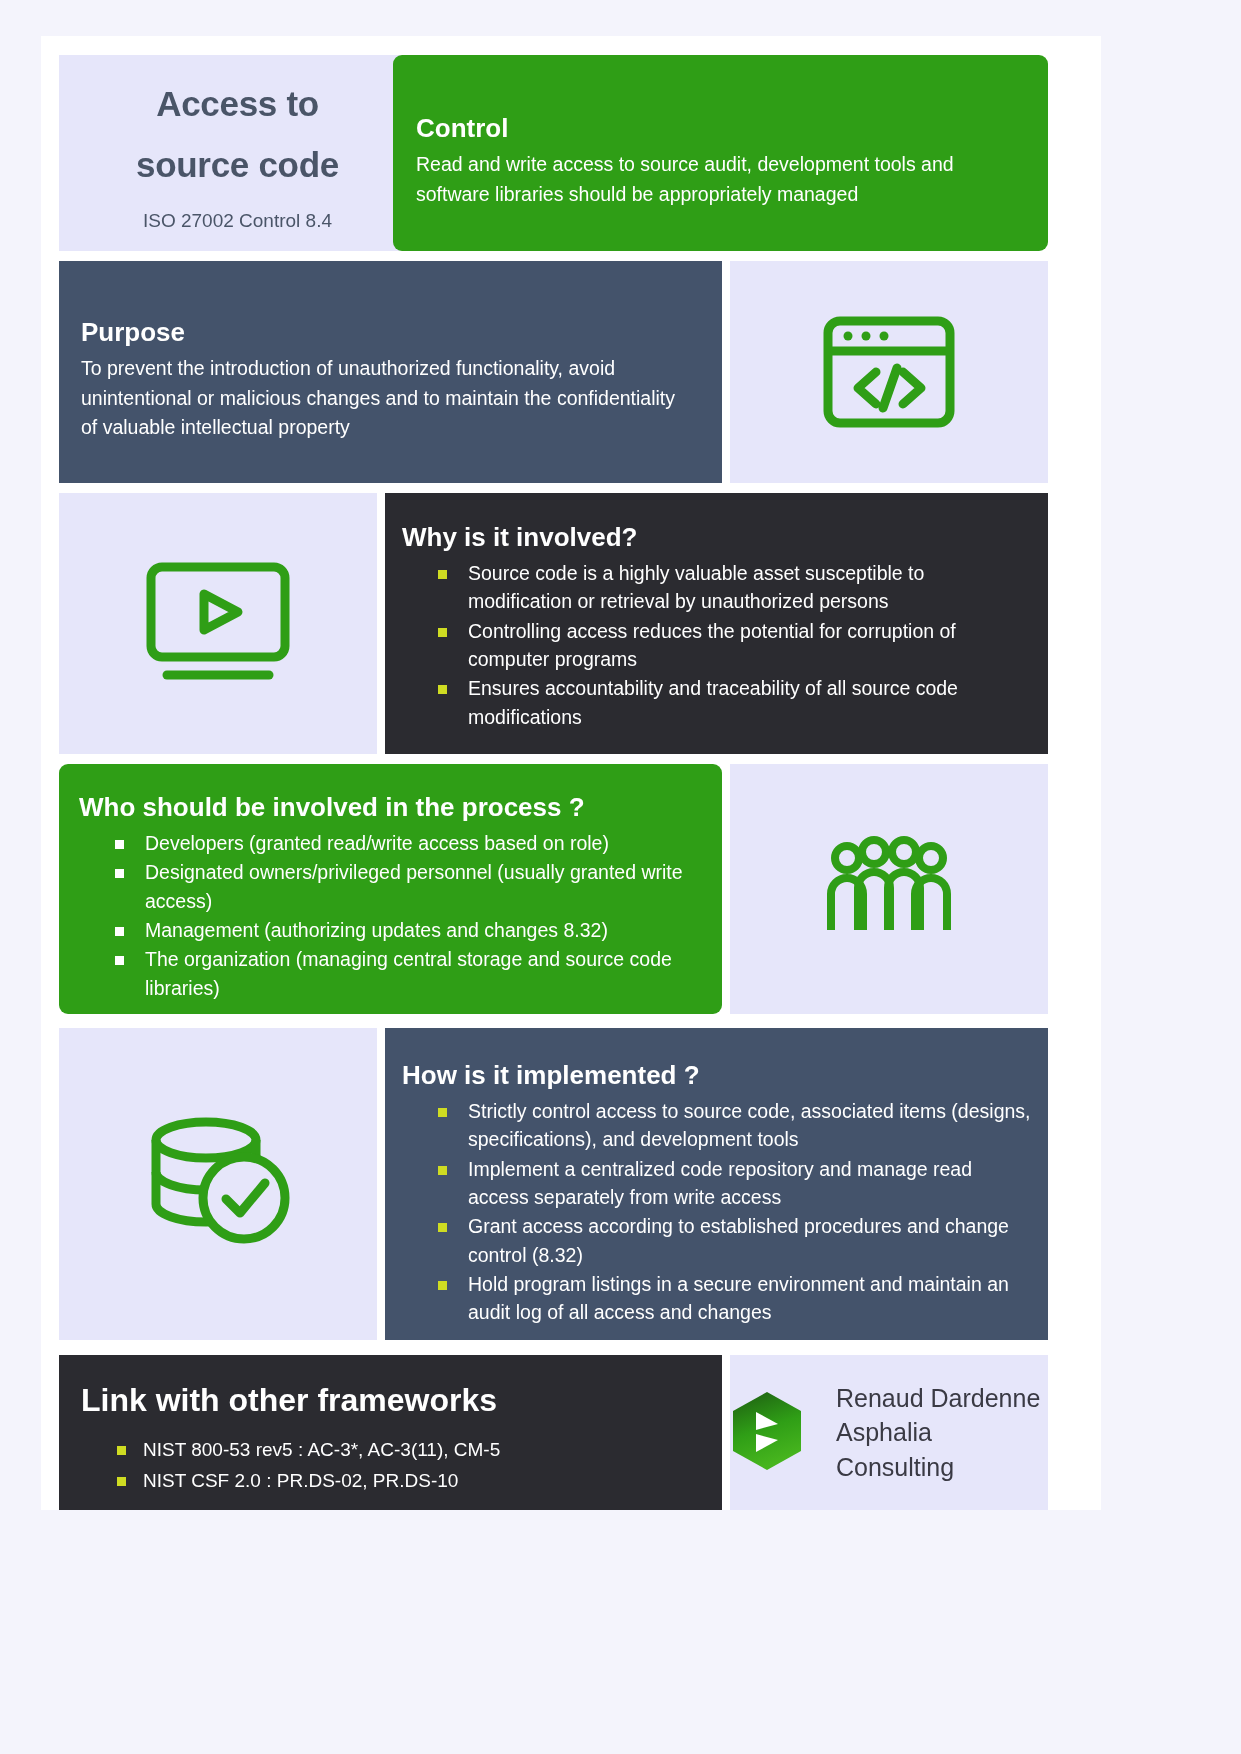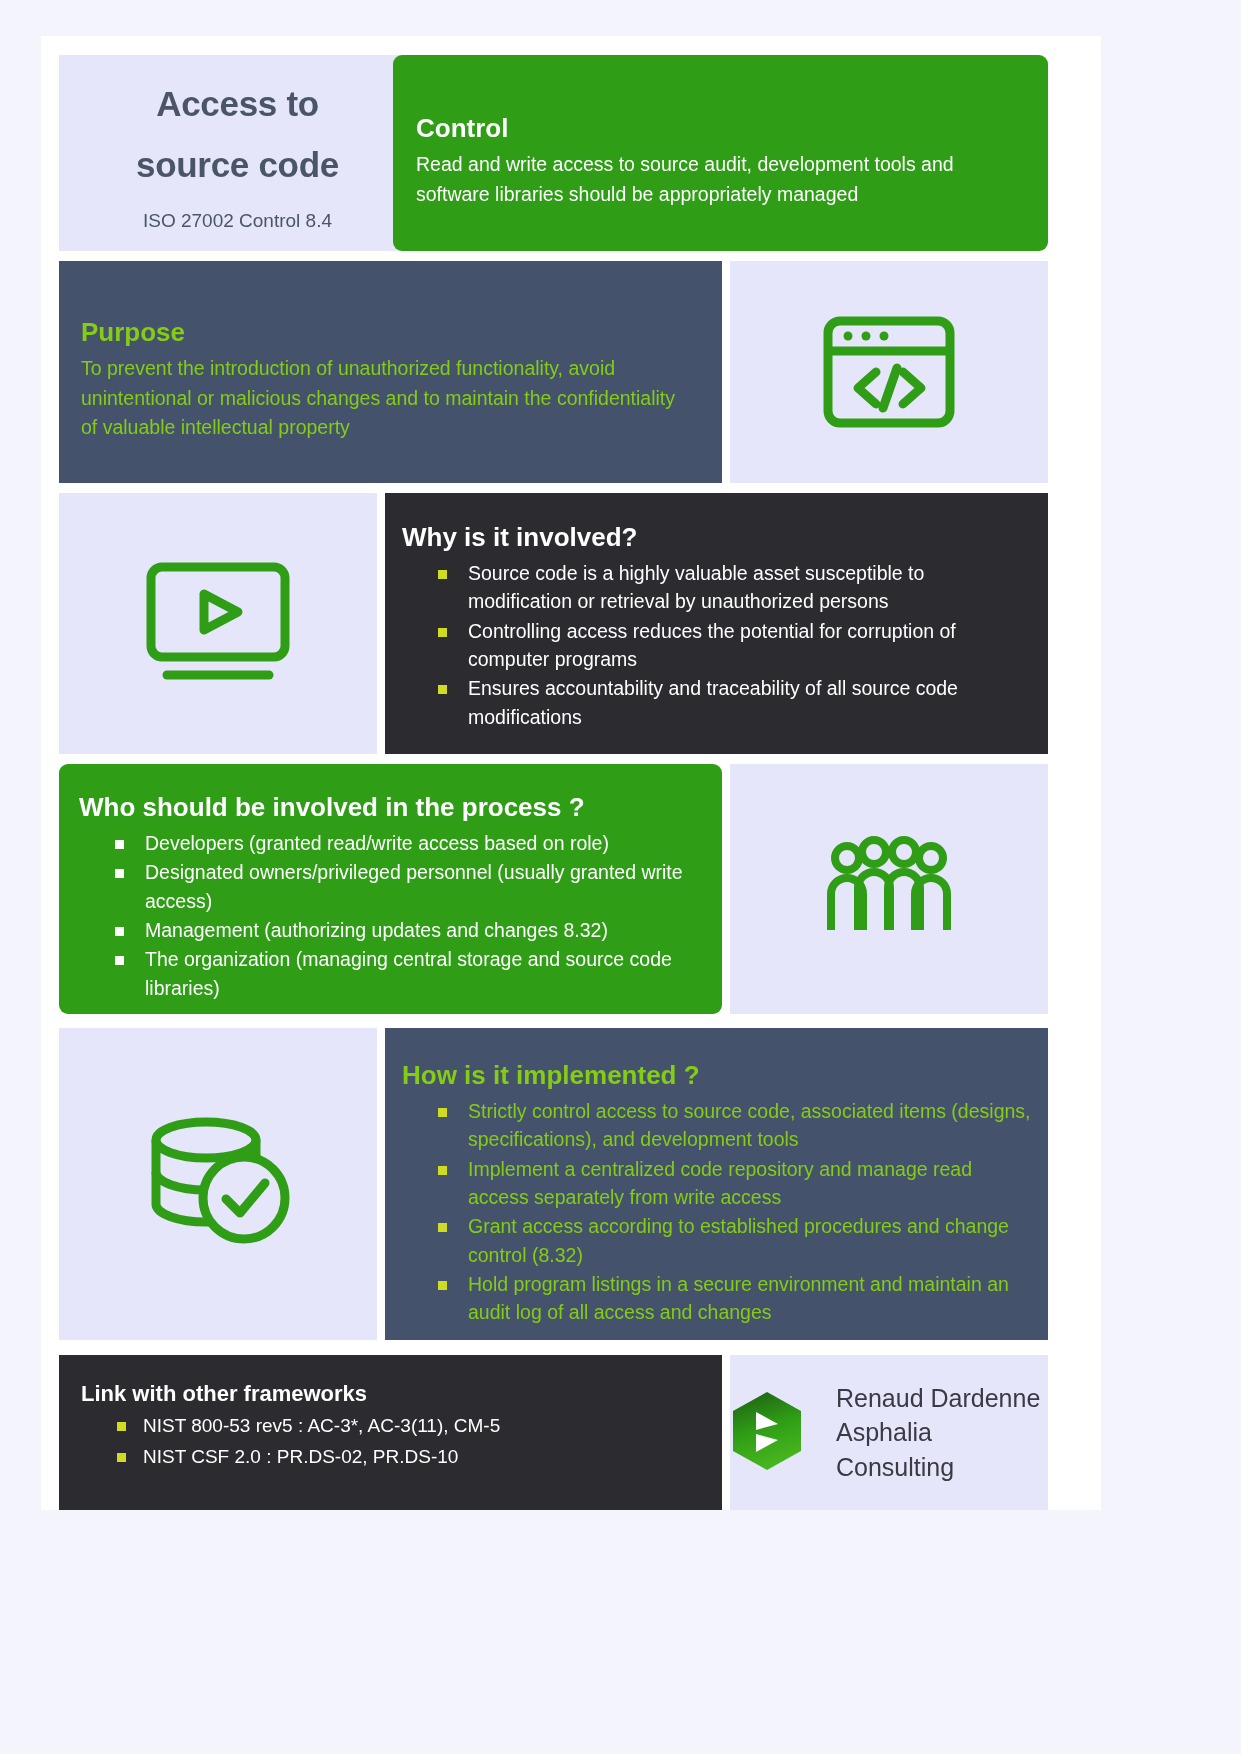--- a/index.html
+++ b/index.html
@@ -38,21 +38,21 @@
     line-height: 1.72; text-align: center; letter-spacing: -0.3px;
   }
   .title-sub {
     font-size: 19px; color: #4a5568; text-align: center;
     margin-top: 15px;
   }
 
   
   .panel { padding: 0; }
   .panel-green { background: #2f9e16; color: #ffffff; border-radius: 9px; }
-  .panel-slate { background: #44536b; color: #84cc16; }
+  .panel-slate { background: #44536b; color: #ffffff; }
   .panel-dark  { background: #2b2b30; color: #ffffff; }
   .panel-lav   { background: #e6e6fa; }
 
   .panel h2 {
     font-size: 26px; font-weight: bold; line-height: 1.2;
     margin-bottom: 6px;
   }
   .panel p {
     font-size: 19.5px; line-height: 1.52; font-weight: normal;
   }
@@ -92,21 +92,21 @@
   .brand-card { left: 730px; top: 1355px; width: 318px; height: 155px;
                 display: flex; align-items: center; justify-content: center; gap: 32px; }
 
   .brand-text {
     font-size: 25px; color: #3a3a44; line-height: 1.38; text-align: left;
   }
   .icon-wrap { width: 100%; height: 100%; display: flex;
                align-items: center; justify-content: center; }
 
   
-  .frame-card h2 { font-size: 22px; margin-bottom: 4px; }
+  .frame-card h2 { font-size: 32px; margin-bottom: 16px; }
   .frame-card li { font-size: 19px; padding-left: 62px; line-height: 1.58; }
   .frame-card li::before { left: 36px; top: 11px; }
 
   .who-card h2 { font-size: 26px; }
   .who-card li { padding-left: 66px; }
 </style>
 </head>
 <body>
 
 <div id="page">

